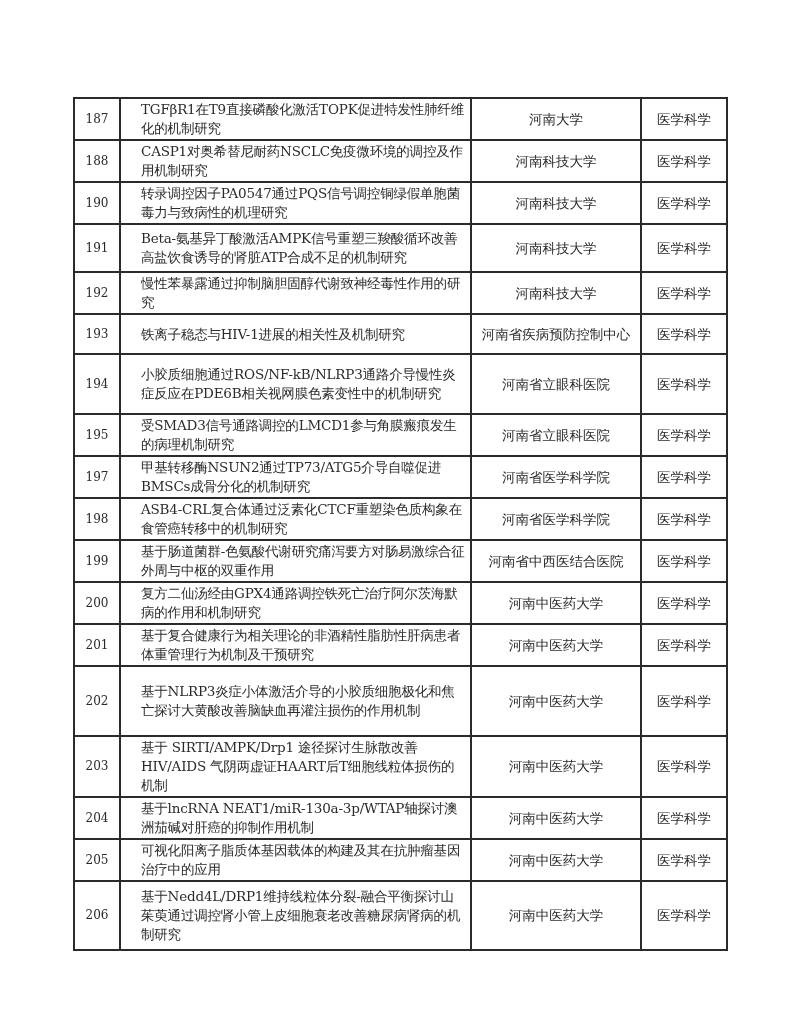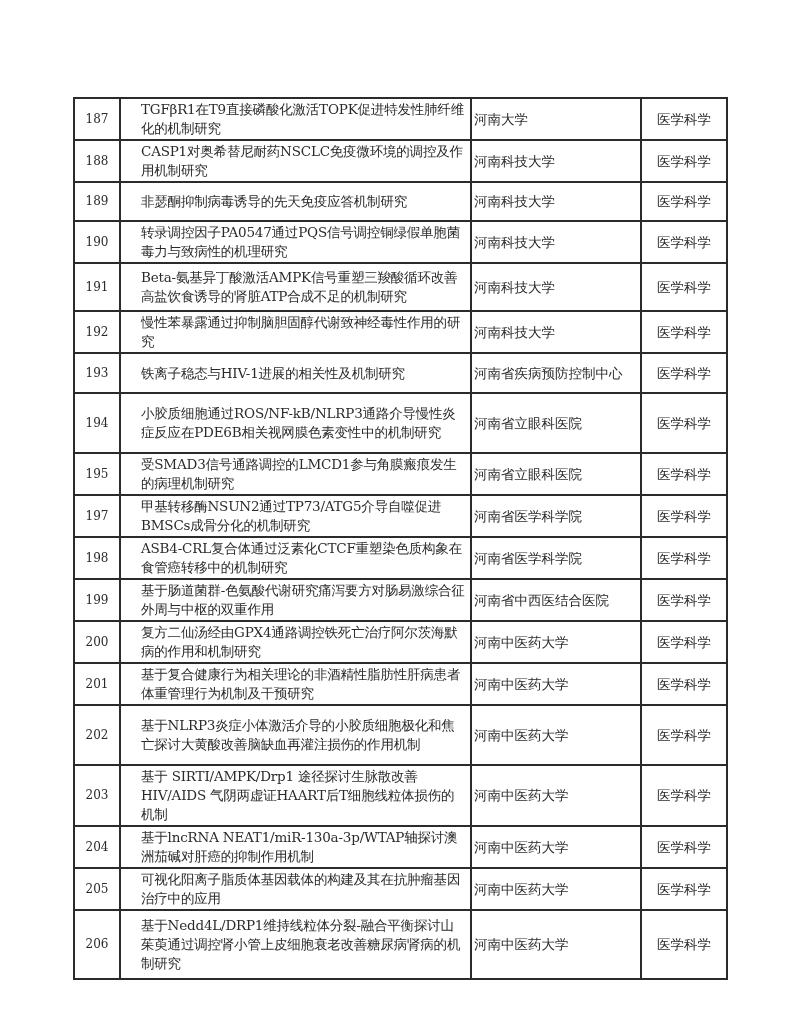--- a/index.html
+++ b/index.html
@@ -3,43 +3,37 @@
 <meta charset="utf-8">
 <style>
   html, body { margin:0; padding:0; background:#ffffff; }
   body { width:800px; height:1018px; position:relative; overflow:hidden;
          font-family:"DejaVu Serif","Liberation Serif",serif; color:#2a2a2a; }
   table { position:absolute; left:73px; top:97px; width:655px;
           border-collapse:collapse; table-layout:fixed; }
   td { border:2px solid #2b2b2b; font-size:13.5px; line-height:19px; padding:0; vertical-align:middle; }
   td.num { text-align:center; width:44px; font-size:12px; }
   td.title { width:326px; padding:1px 3px 1px 20px; text-align:left; letter-spacing:-0.2px; }
-  td.inst { width:164px; text-align:left; padding:0 2px; }
+  td.inst { width:164px; text-align:center; padding:0 2px; }
   td.cat { text-align:center; }
 </style>
 </head>
 <body>
 
 <table>
   <tbody id="tbody">
       <tr style="height: 39px;">
     <td class="num">187</td>
     <td class="title">TGFβR1在T9直接磷酸化激活TOPK促进特发性肺纤维化的机制研究</td>
     <td class="inst">河南大学</td>
     <td class="cat">医学科学</td>
   </tr>
       <tr style="height: 40px;">
     <td class="num">188</td>
     <td class="title">CASP1对奥希替尼耐药NSCLC免疫微环境的调控及作用机制研究</td>
-    <td class="inst">河南科技大学</td>
-    <td class="cat">医学科学</td>
-  </tr>
-      <tr style="height: 39px;">
-    <td class="num">189</td>
-    <td class="title">非瑟酮抑制病毒诱导的先天免疫应答机制研究</td>
     <td class="inst">河南科技大学</td>
     <td class="cat">医学科学</td>
   </tr>
       <tr style="height: 40px;">
     <td class="num">190</td>
     <td class="title">转录调控因子PA0547通过PQS信号调控铜绿假单胞菌毒力与致病性的机理研究</td>
     <td class="inst">河南科技大学</td>
     <td class="cat">医学科学</td>
   </tr>
       <tr style="height: 48px;">
@@ -95,21 +89,21 @@
     <td class="title">复方二仙汤经由GPX4通路调控铁死亡治疗阿尔茨海默病的作用和机制研究</td>
     <td class="inst">河南中医药大学</td>
     <td class="cat">医学科学</td>
   </tr>
       <tr style="height: 39px;">
     <td class="num">201</td>
     <td class="title">基于复合健康行为相关理论的非酒精性脂肪性肝病患者体重管理行为机制及干预研究</td>
     <td class="inst">河南中医药大学</td>
     <td class="cat">医学科学</td>
   </tr>
-      <tr style="height: 60px;">
+      <tr style="height: 70px;">
     <td class="num">202</td>
     <td class="title">基于NLRP3炎症小体激活介导的小胶质细胞极化和焦亡探讨大黄酸改善脑缺血再灌注损伤的作用机制</td>
     <td class="inst">河南中医药大学</td>
     <td class="cat">医学科学</td>
   </tr>
       <tr style="height: 60px;">
     <td class="num">203</td>
     <td class="title">基于 SIRTI/AMPK/Drp1 途径探讨生脉散改善HIV/AIDS 气阴两虚证HAART后T细胞线粒体损伤的机制</td>
     <td class="inst">河南中医药大学</td>
     <td class="cat">医学科学</td>

